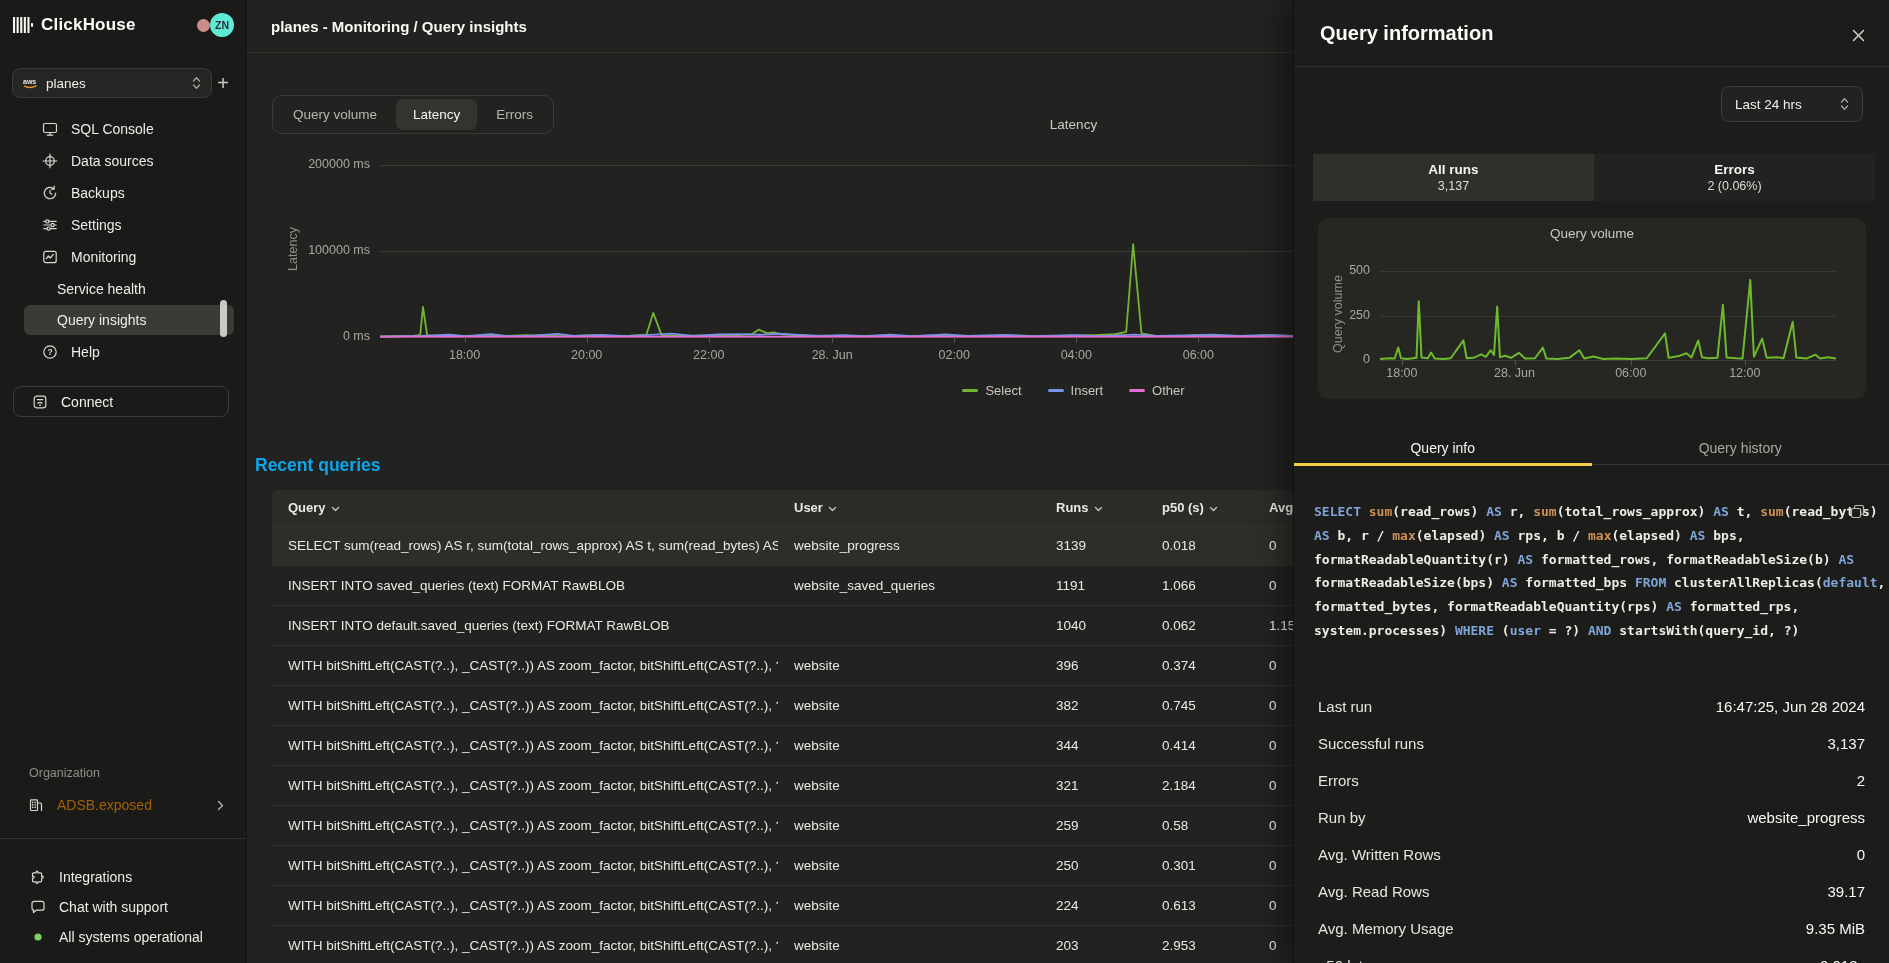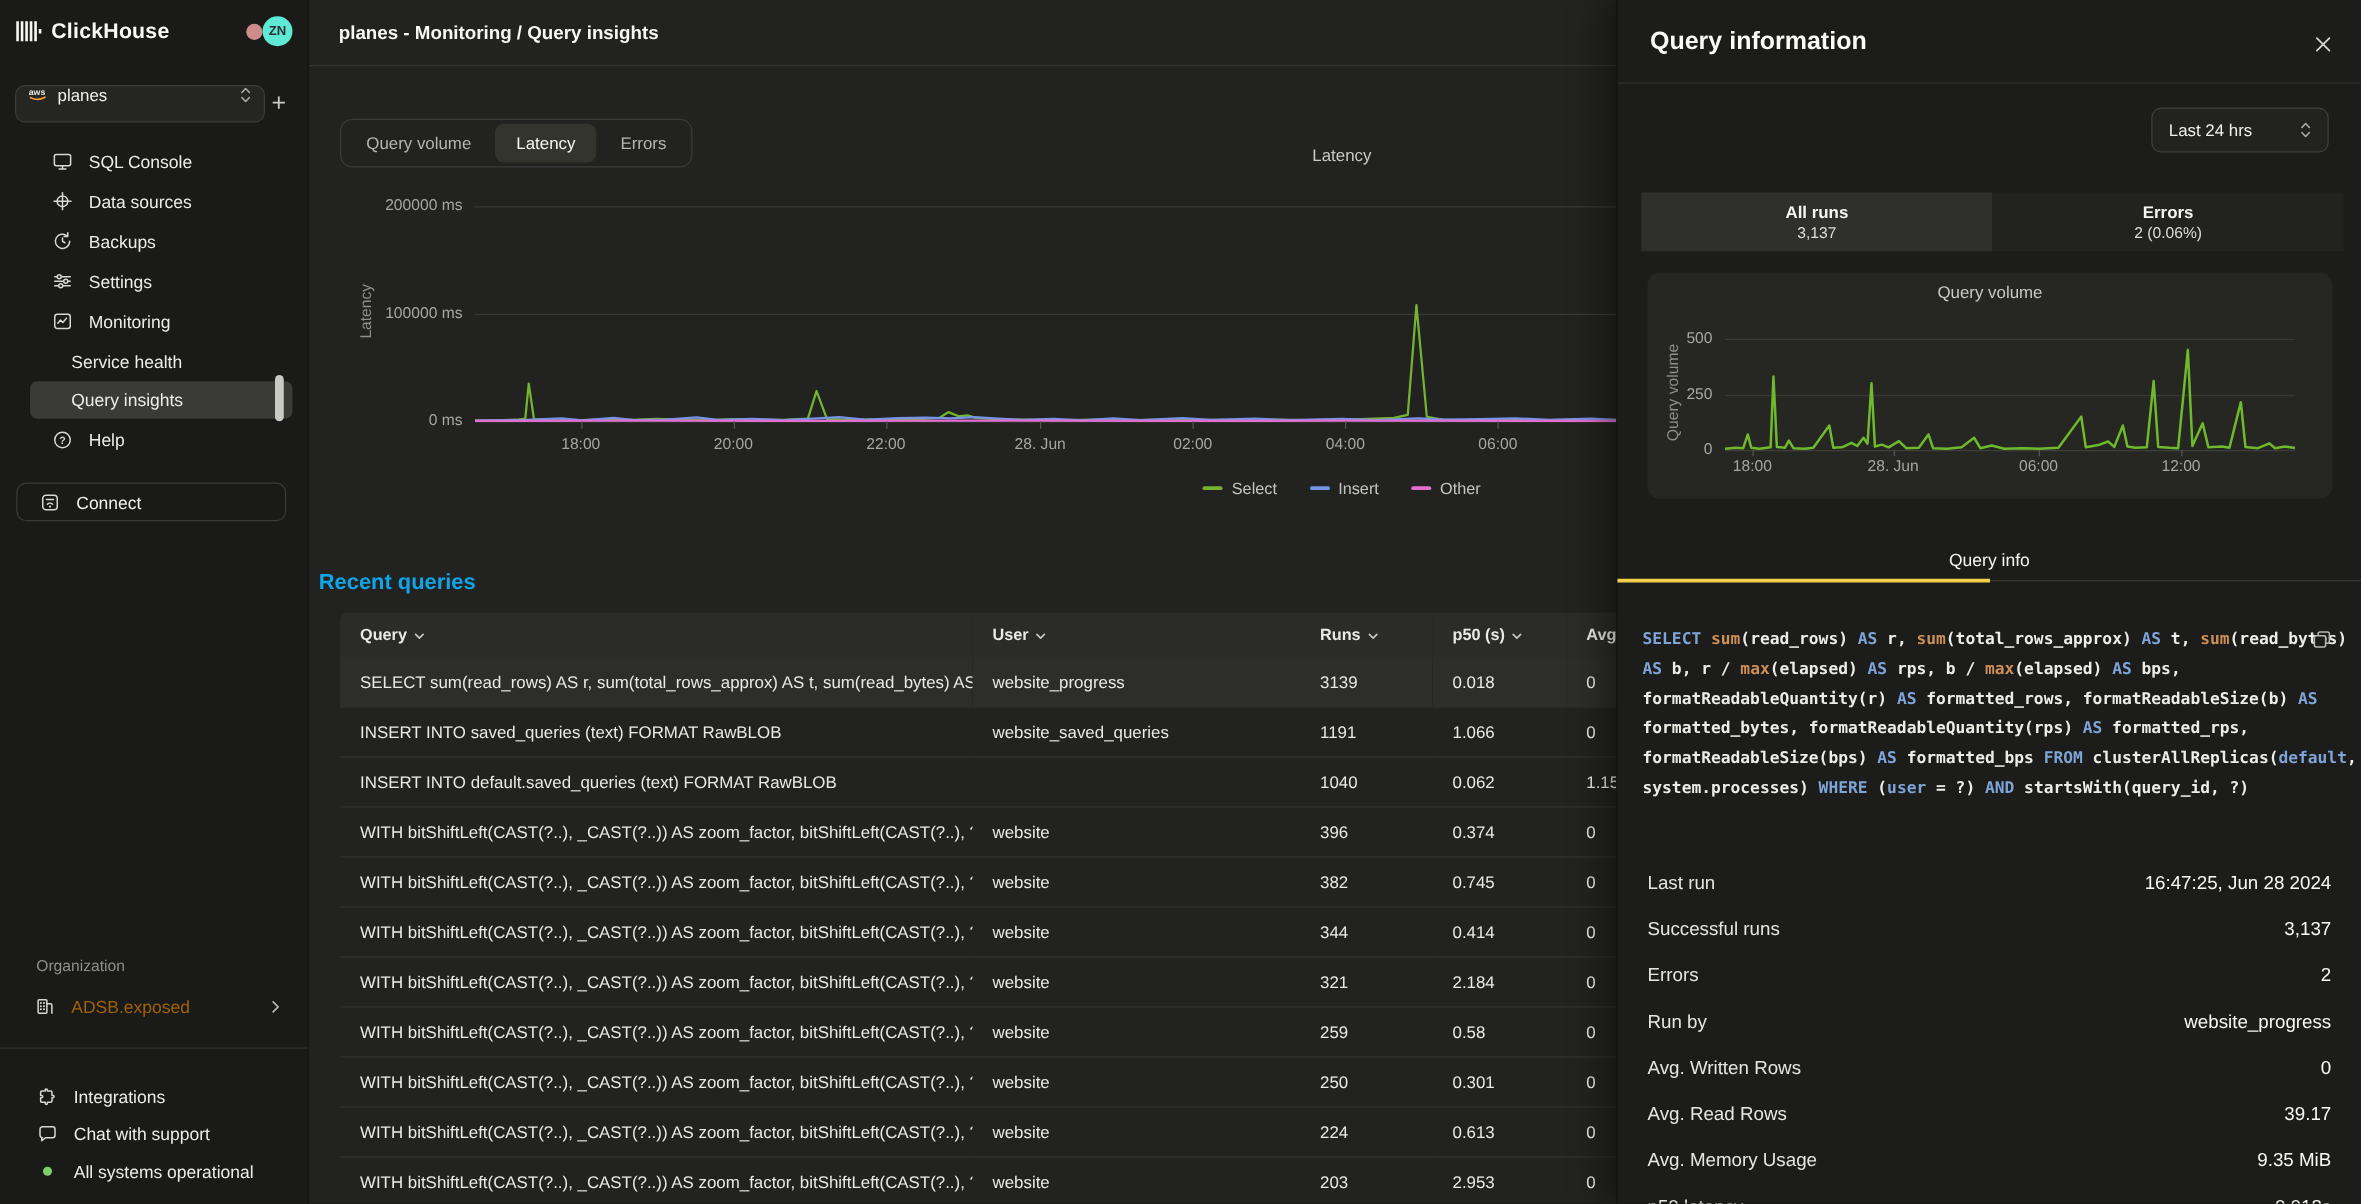--- a/index.html
+++ b/index.html
@@ -7,21 +7,21 @@
   body { font-family:"Liberation Sans", sans-serif; }
   .page { position:relative; width:1889px; height:963px; background:#222220; overflow:hidden; color:#F2F2EF; }
 
   
   .sidebar { position:absolute; left:0; top:0; width:247px; height:963px; background:#1A1A18; border-right:1px solid #141412; z-index:2; }
   .brand-row { position:absolute; left:12px; top:12px; right:12px; height:26px; display:flex; align-items:center; }
   .brand-name { font-size:17px; font-weight:bold; color:#FAFAF7; margin-left:7px; letter-spacing:.2px; }
   .notif-dot { width:13px; height:13px; border-radius:50%; background:#CE8D8B; margin-left:auto; }
   .avatar { width:24px; height:24px; border-radius:50%; background:#5eead4; color:#2E2E38; font-size:10.5px; font-weight:bold; display:flex; align-items:center; justify-content:center; margin-left:0; }
   .service-row { position:absolute; left:12px; top:68px; right:12px; height:30px; display:flex; align-items:center; }
-  .service-select { width:218px; height:30px; background:#252523; border:1px solid #3B3B38; border-radius:8px; display:flex; padding:0 10px; gap:8px; color:#F0F0ED; font-size:13.5px; cursor:pointer; }
+  .service-select { width:218px; height:30px; background:#252523; border:1px solid #3B3B38; border-radius:8px; display:flex; align-items:center; padding:0 10px; gap:8px; color:#F0F0ED; font-size:13.5px; cursor:pointer; }
   .service-select .grow { flex:1; text-align:left; }
   .add-service { margin-left:auto; background:none; border:none; color:#C9C9C4; font-size:20px; line-height:1; cursor:pointer; width:24px; height:24px; }
   .nav { position:absolute; left:24px; right:12px; top:113px; }
   .nav-item { height:32px; display:flex; align-items:center; gap:13px; padding-left:18px; font-size:14px; color:#ECECE8; border-radius:6px; cursor:pointer; }
   .nav-item .icon { width:16px; height:16px; display:inline-flex; flex:0 0 16px; }
   .nav-item.indent { padding-left:33px; height:30px; margin:1px 0; }
   .nav-item.active { background:#3A3A36; }
   .connect-btn { position:absolute; left:13px; top:386px; width:216px; height:31px; border:1px solid #3B3B38; border-radius:8px; background:transparent; color:#F0F0ED; font-size:14px; display:flex; align-items:center; gap:13px; padding-left:18px; cursor:pointer; }
   .scroll-thumb { position:absolute; left:220px; top:300px; width:7px; height:37px; border-radius:4px; background:#D8D8D3; opacity:.92; }
   .org-label { position:absolute; left:29px; top:766px; font-size:12.5px; color:#8F8F89; }
@@ -508,30 +508,31 @@
           <div class="xtick-label" style="left: 146.52px; top: 148px;">28. Jun</div>
           <div class="tickmark" style="left: 312.8px; top: 142px; height: 5px;"></div>
           <div class="xtick-label" style="left: 262.8px; top: 148px;">06:00</div>
           <div class="tickmark" style="left: 426.8px; top: 142px; height: 5px;"></div>
           <div class="xtick-label" style="left: 376.8px; top: 148px;">12:00</div>
         </div>
     </div>
 
     <div class="ptabs">
       <div class="ptab active">Query info</div>
+      <div class="ptab">Query history</div>
     </div>
     <div class="ptab-track"></div>
     <div class="ptab-ink"></div>
 
     <div class="sql-block" id="sql-block">
         <div class="code-line"><span class="tok-kw">SELECT </span><span class="tok-fn">sum</span><span class="tok-pl">(read_rows) </span><span class="tok-kw">AS </span><span class="tok-pl">r, </span><span class="tok-fn">sum</span><span class="tok-pl">(total_rows_approx) </span><span class="tok-kw">AS </span><span class="tok-pl">t, </span><span class="tok-fn">sum</span><span class="tok-pl">(read_bytes)</span></div>
         <div class="code-line"><span class="tok-kw">AS </span><span class="tok-pl">b, r / </span><span class="tok-fn">max</span><span class="tok-pl">(elapsed) </span><span class="tok-kw">AS </span><span class="tok-pl">rps, b / </span><span class="tok-fn">max</span><span class="tok-pl">(elapsed) </span><span class="tok-kw">AS </span><span class="tok-pl">bps,</span></div>
         <div class="code-line"><span class="tok-pl">formatReadableQuantity(r) </span><span class="tok-kw">AS </span><span class="tok-pl">formatted_rows, formatReadableSize(b) </span><span class="tok-kw">AS</span></div>
+        <div class="code-line"><span class="tok-pl">formatReadableSize(bps) </span><span class="tok-kw">AS </span><span class="tok-pl">formatted_bps </span><span class="tok-kw">FROM </span><span class="tok-pl">clusterAllReplicas(</span><span class="tok-kw">default</span><span class="tok-pl">,</span></div>
         <div class="code-line"><span class="tok-pl">formatted_bytes, formatReadableQuantity(rps) </span><span class="tok-kw">AS </span><span class="tok-pl">formatted_rps,</span></div>
-        <div class="code-line"><span class="tok-pl">formatReadableSize(bps) </span><span class="tok-kw">AS </span><span class="tok-pl">formatted_bps </span><span class="tok-kw">FROM </span><span class="tok-pl">clusterAllReplicas(</span><span class="tok-kw">default</span><span class="tok-pl">,</span></div>
         <div class="code-line"><span class="tok-pl">system.processes) </span><span class="tok-kw">WHERE </span><span class="tok-pl">(</span><span class="tok-kw">user</span><span class="tok-pl"> = ?) </span><span class="tok-kw">AND </span><span class="tok-pl">startsWith(query_id, ?)</span></div>
       </div>
     <button class="copy-btn">
       <svg width="15" height="15" viewBox="0 0 15 15" fill="none" stroke="#B9B9B3" stroke-width="1.2">
           <rect x="4.5" y="1.5" width="9" height="9" rx="1.5"></rect>
           <rect x="1.5" y="4.5" width="9" height="9" rx="1.5" fill="#1C1C1A"></rect>
         </svg>
     </button>
 
     <div class="details">

